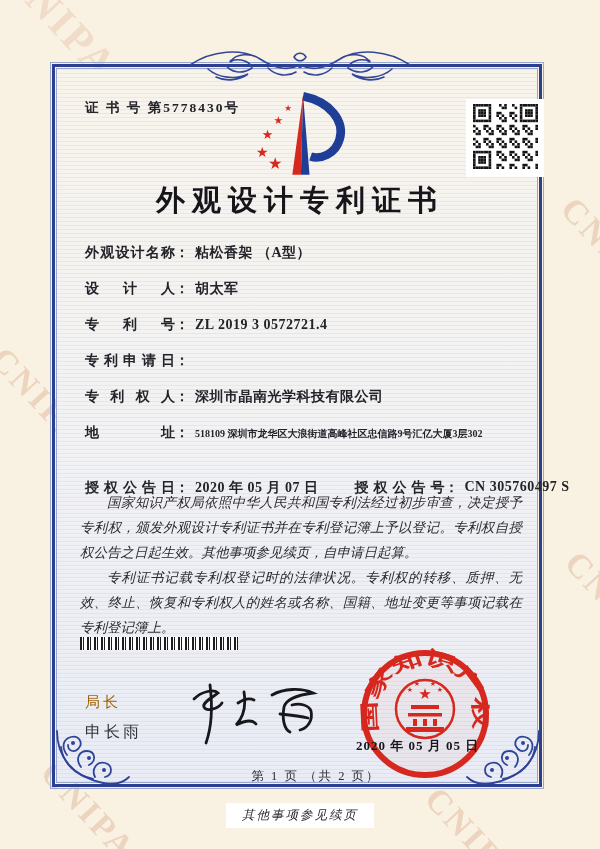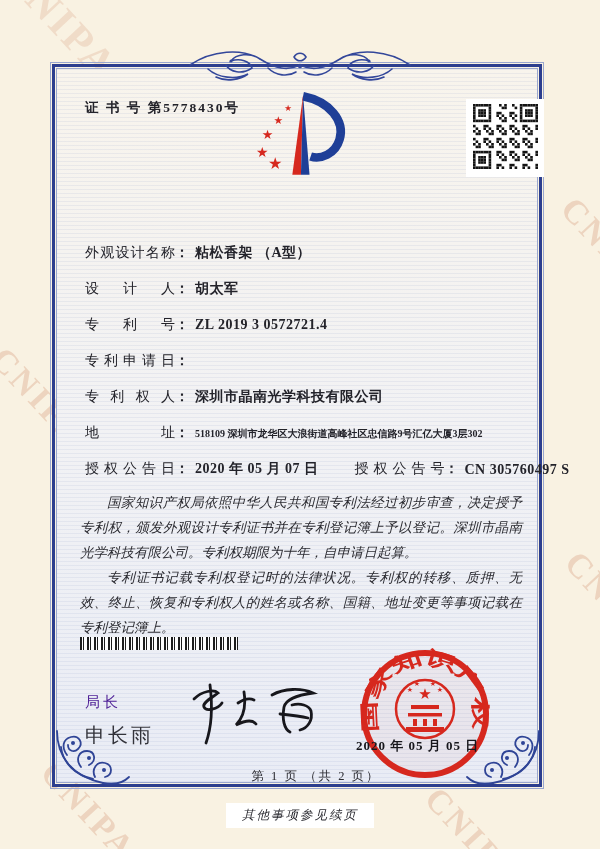--- a/index.html
+++ b/index.html
@@ -29,38 +29,38 @@
   .logo{position:absolute;left:246px;top:92px;width:112px;height:86px;}
   .qr-wrap{position:absolute;left:466px;top:99px;width:78px;height:78px;background:#fff;
            display:flex;align-items:center;justify-content:center;}
 
   .doc-title{position:absolute;left:0;top:181px;width:100%;text-align:center;
              font-size:29px;font-weight:bold;letter-spacing:7px;color:#15151a;}
 
   .fields{position:absolute;left:85px;top:244px;width:432px;}
   .f-row{display:flex;align-items:baseline;height:36px;font-size:14px;color:#23232a;}
   .f-label{display:inline-block;width:90px;text-align:justify;text-align-last:justify;
-           font-weight:400;flex:none;}
+           font-weight:700;flex:none;}
   .f-colon{flex:none;font-weight:600;margin-right:6px;}
   .f-value{font-weight:600;letter-spacing:0.5px;white-space:nowrap;}
   .f-value.addr{font-size:10px;letter-spacing:0;}
-  .f-group{display:flex;align-items:flex-end;}
+  .f-group{display:flex;align-items:flex-start;margin-top:19px;}
   .f-group.second{margin-left:36px;}
 
   .paras{position:absolute;left:80px;top:491px;width:442px;font-size:13.5px;
          font-style:italic;line-height:1.85;color:#2a2a30;}
   .paras p{margin:0;text-indent:2em;text-align:justify;}
 
   .barcode{position:absolute;left:80px;top:637px;width:158px;height:13px;background:
     repeating-linear-gradient(90deg,#1c1c1c 0 2px,#fdfdfd 2px 3px,#1c1c1c 3px 4px,
       #fdfdfd 4px 7px,#1c1c1c 7px 9px,#fdfdfd 9px 10px,#1c1c1c 10px 11px,#fdfdfd 11px 14px);}
 
   .sig-title{position:absolute;left:85px;top:693px;font-size:15px;letter-spacing:3px;
-             font-family:Liberation Sans, sans-serif;color:#4c1d95;}
-  .sig-name{position:absolute;left:85px;top:722px;font-size:20px;letter-spacing:3px;
+             font-family:Liberation Sans, sans-serif;color:#a16207;}
+  .sig-name{position:absolute;left:85px;top:722px;font-size:16px;letter-spacing:3px;
             font-family:"Liberation Sans","DejaVu Sans",sans-serif;color:#33333a;}
   .sig-script{position:absolute;left:180px;top:678px;width:150px;height:74px;}
 
   .seal{position:absolute;left:358px;top:647px;width:134px;height:134px;}
   .seal-date{position:absolute;left:356px;top:737px;width:138px;text-align:left;
              font-size:13px;font-weight:bold;color:#17171c;letter-spacing:1px;}
 
   .page-num{position:absolute;left:0;top:768px;width:100%;text-align:center;
             font-size:12.5px;color:#2a2a30;letter-spacing:2px;margin-left:16px;}
   .note-box{position:absolute;left:50%;top:803px;transform:translateX(-50%);
@@ -402,20 +402,21 @@
               <rect x="31.6" y="65.4" width="2.6" height="2.6"></rect>
               <rect x="39.4" y="65.4" width="2.6" height="2.6"></rect>
               <rect x="44.6" y="65.4" width="2.6" height="2.6"></rect>
               <rect x="52.4" y="65.4" width="2.6" height="2.6"></rect>
               <rect x="57.6" y="65.4" width="2.6" height="2.6"></rect>
               <rect x="65.4" y="65.4" width="2.6" height="2.6"></rect>
             </g>
           </svg></div>
       </div>
 
+    <div class="doc-title">外观设计专利证书</div>
 
     <div class="fields">
       <div class="f-row">
         <span class="f-label">外观设计名称</span>
           <span class="f-colon">：</span>
         <span class="f-value">粘松香架 （A型）</span>
       </div>
       <div class="f-row">
         <span class="f-label">设计人</span>
           <span class="f-colon">：</span>
@@ -448,21 +449,21 @@
         </span>
         <span class="f-group second">
           <span class="f-label">授权公告号</span>
             <span class="f-colon">：</span>
           <span class="f-value">CN 305760497 S</span>
         </span>
       </div>
     </div>
 
     <div class="paras">
-      <p>国家知识产权局依照中华人民共和国专利法经过初步审查，决定授予专利权，颁发外观设计专利证书并在专利登记簿上予以登记。深圳市晶南光学科技有限公司。专利权期限为十年，自申请日起算。</p>
+      <p>国家知识产权局依照中华人民共和国专利法经过初步审查，决定授予专利权，颁发外观设计专利证书并在专利登记簿上予以登记。专利权自授权公告之日起生效。其他事项参见续页，自申请日起算。</p>
       <p>专利证书记载专利权登记时的法律状况。专利权的转移、质押、无效、终止、恢复和专利权人的姓名或名称、国籍、地址变更等事项记载在专利登记簿上。</p>
     </div>
 
     <div class="barcode"></div>
 
     <div class="sig-title">局长</div>
     <div class="sig-name">申长雨</div>
 
     <svg class="sig-script" viewBox="0 0 150 72">
       <g stroke="#17171c" fill="none" stroke-width="2.8" stroke-linecap="round">

